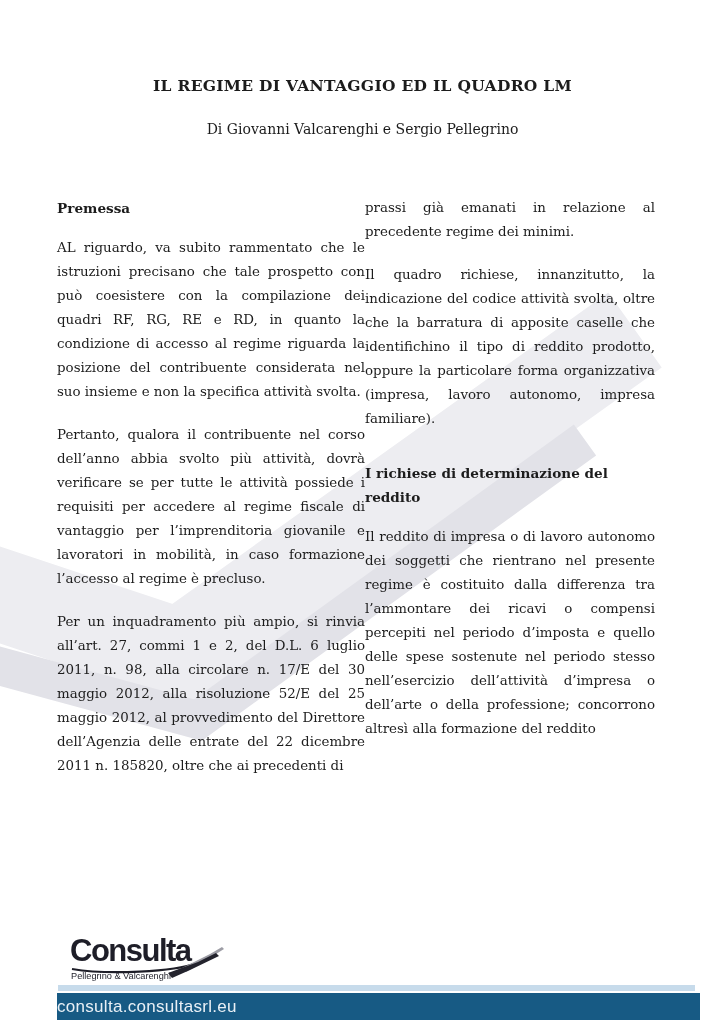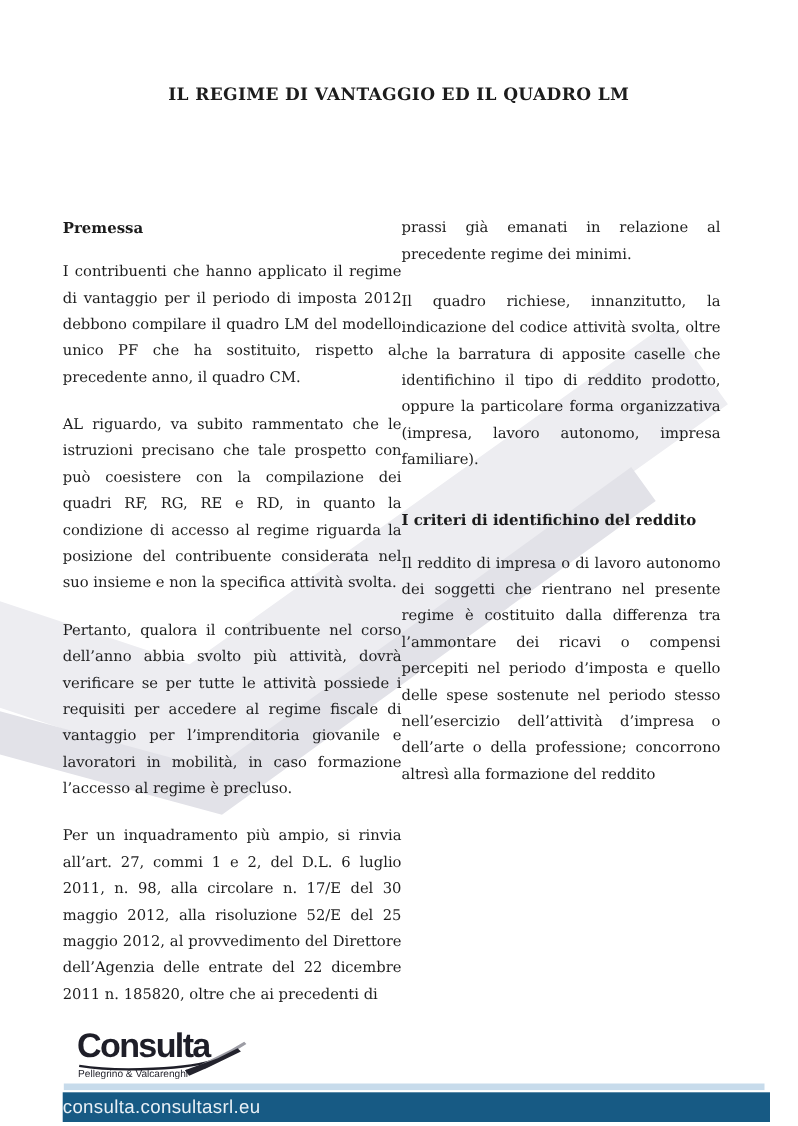--- a/index.html
+++ b/index.html
@@ -47,35 +47,35 @@
 
 <div class="page">
 
   <svg class="watermark" width="725" height="1024" viewBox="0 0 725 1024" aria-hidden="true">
     <path d="M -60 575 L 180 655 L 635 330" fill="none" stroke="#ededf1" stroke-width="92" stroke-linejoin="miter" stroke-miterlimit="12"></path>
     <path d="M -60 650 L 198 720 L 585 440" fill="none" stroke="#e2e2e8" stroke-width="38" stroke-linejoin="miter" stroke-miterlimit="12"></path>
   </svg>
 
   <div class="doc-title">IL REGIME DI VANTAGGIO ED IL QUADRO LM</div>
 
+  <div class="doc-byline">Di Giovanni Valcarenghi e Sergio Pellegrino</div>
 
   <div class="columns">
 
     <div class="col">
       <div class="sec-heading">Premessa</div>
-      <p>I contribuenti che hanno applicato il regime di vantaggio per il periodo di imposta 2012 debbono compilare il quadro LM del modello unico PF che ha sostituito, rispetto al precedente anno, il quadro CM.</p>
       <p>AL riguardo, va subito rammentato che le istruzioni precisano che tale prospetto con può coesistere con la compilazione dei quadri RF, RG, RE e RD, in quanto la condizione di accesso al regime riguarda la posizione del contribuente considerata nel suo insieme e non la specifica attività svolta.</p>
       <p>Pertanto, qualora il contribuente nel corso dell’anno abbia svolto più attività, dovrà verificare se per tutte le attività possiede i requisiti per accedere al regime fiscale di vantaggio per l’imprenditoria giovanile e lavoratori in mobilità, in caso formazione l’accesso al regime è precluso.</p>
       <p>Per un inquadramento più ampio, si rinvia all’art. 27, commi 1 e 2, del D.L. 6 luglio 2011, n. 98, alla circolare n. 17/E del 30 maggio 2012, alla risoluzione 52/E del 25 maggio 2012, al provvedimento  del Direttore dell’Agenzia delle entrate del 22 dicembre 2011 n. 185820, oltre che ai precedenti di</p>
     </div>
 
     <div class="col">
       <p>prassi già emanati in relazione al precedente regime dei minimi.</p>
       <p>Il quadro richiese, innanzitutto, la indicazione del codice attività svolta, oltre che la barratura di apposite caselle che identifichino il tipo di reddito prodotto, oppure la particolare forma organizzativa (impresa, lavoro autonomo, impresa familiare).</p>
-      <div class="sec-heading spaced">I criteri di identifichino del reddito</div>
+      <div class="sec-heading spaced">I richiese di determinazione del reddito</div>
       <p>Il reddito di impresa o di lavoro autonomo dei soggetti che rientrano nel presente regime è costituito dalla differenza tra l’ammontare dei ricavi o compensi percepiti nel periodo d’imposta e quello delle spese sostenute nel periodo stesso nell’esercizio dell’attività d’impresa o dell’arte o della professione; concorrono altresì alla formazione del reddito</p>
     </div>
 
   </div>
 
   <svg class="logo" width="185" height="60" viewBox="0 0 185 60">
     <text x="4" y="34" font-family="Liberation Sans, sans-serif" font-weight="bold" font-size="31" letter-spacing="-1.5" fill="#1e1e28">Consulta</text>
     <path d="M 131 36 C 108 45 42 48 6 42" fill="none" stroke="#1e1e28" stroke-width="2.2"></path>
     <text x="5" y="52" font-family="Liberation Sans, sans-serif" font-size="9.2" fill="#1e1e28">Pellegrino &amp; Valcarenghi</text>
     <g>

